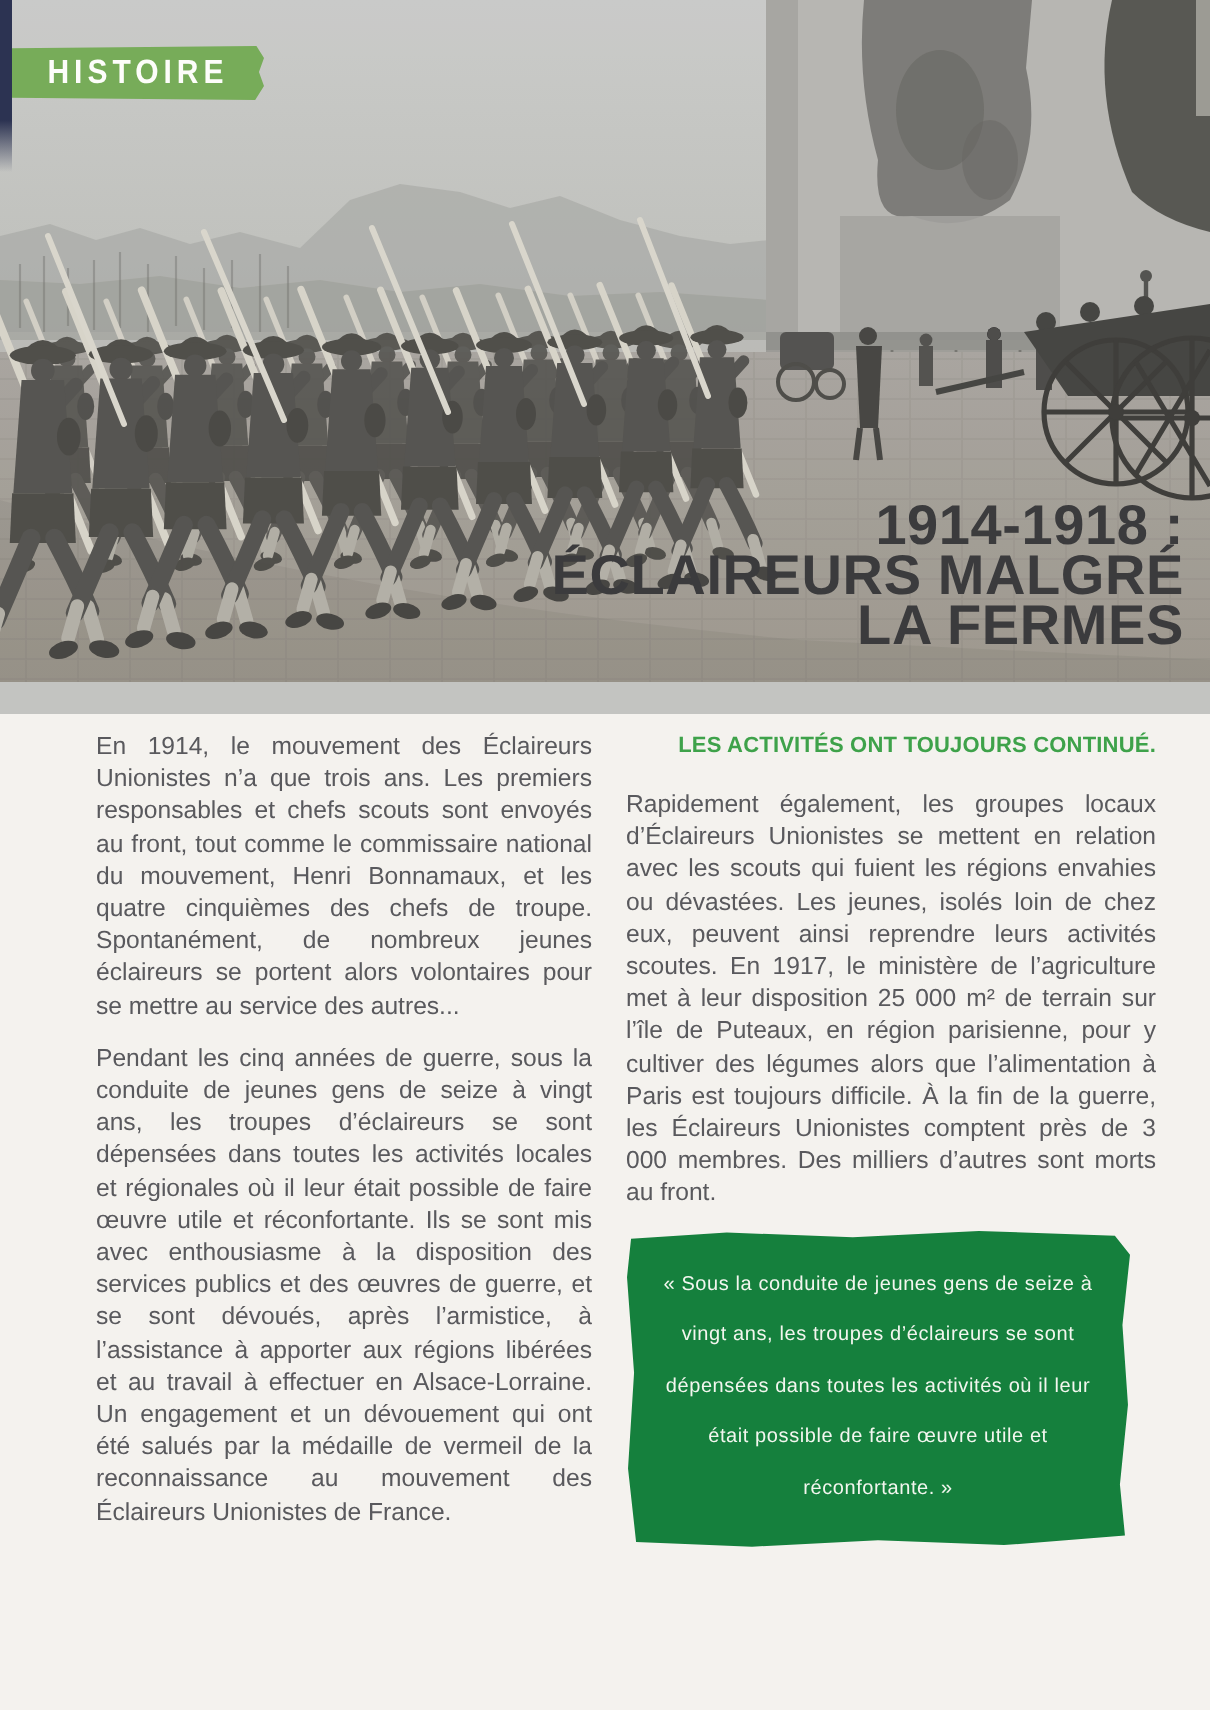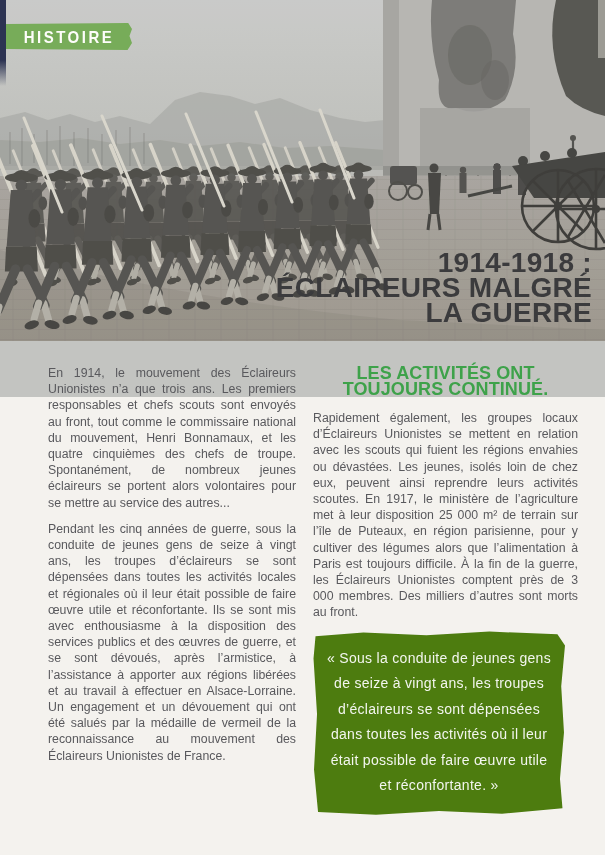--- a/index.html
+++ b/index.html
@@ -1,40 +1,40 @@
 <!DOCTYPE html>
 <html lang="fr"><head>
 <meta charset="utf-8">
 <style>
   html,body{margin:0;padding:0;background:#e9e7e2;}
   .page{position:relative;width:605px;height:855px;background:#f4f2ee;overflow:hidden;
         font-family:"Liberation Sans", sans-serif;}
   
-  .photo{position:absolute;left:0;top:0;width:605px;height:397px;background:#c3c4c1;}
+  .photo{position:absolute;left:0;top:0;width:605px;height:357px;background:#c3c4c1;}
   .photo svg{display:block;width:605px;height:341px;}
   .left-strip{position:absolute;left:0;top:0;width:6px;height:86px;
         background:linear-gradient(#2c3352 70%, rgba(44,51,82,0));}
   .histoire-band{position:absolute;left:6px;top:23px;width:126px;height:27px;
         background:#77ac59;display:flex;align-items:center;justify-content:center;
         clip-path:polygon(0 4%,97% 0,100% 22%,98% 48%,100% 74%,96.5% 100%,0 96%);}
   .histoire-band span{color:#fdfdfa;font-size:15px;font-weight:bold;letter-spacing:2.5px;
         transform:scaleY(1.12);}
   .photo-title{position:absolute;right:13px;top:250px;text-align:right;
         color:#3b3b3d;font-weight:bold;font-size:28px;line-height:25px;letter-spacing:.3px;}
   
   .col{position:absolute;color:#59595d;font-size:12.3px;line-height:16.2px;text-align:justify;}
   .col-left{left:48px;top:365px;width:248px;}
   .col-right{left:313px;top:365px;width:265px;}
   .intro{margin:0 0 10px 0;}
-  h3.green{color:#3ea24a;font-size:18px;line-height:16px;margin:0 0 11px 0;
-        letter-spacing:.1px;text-align:center;}
+  h3.green{color:#3ea24a;font-size:11px;line-height:16px;margin:0 0 11px 0;
+        letter-spacing:.1px;text-align:right;}
   .body-par{margin:0;}
   .col-right h3.green{margin-bottom:13px;}
-  .quote-box{margin-top:10px;width:232px;background:#4d7c0f;color:#f3f6ef;
-        padding:15px 10px 17px 10px;text-align:center;font-size:14px;line-height:25.5px;
+  .quote-box{margin-top:10px;width:232px;background:#15803d;color:#f3f6ef;
+        padding:15px 10px 17px 10px;text-align:center;font-size:10px;line-height:25.5px;
         letter-spacing:.3px;
         clip-path:polygon(1% 3%,20% 1%,45% 2.5%,70% .5%,97% 2%,100% 8%,98.5% 30%,99.6% 55%,
                  98% 80%,99% 96%,75% 99%,50% 97.5%,25% 99.5%,2% 98%,.4% 75%,1.6% 45%,.2% 15%);}
   
   .footer{position:absolute;left:27px;top:874px;font-size:12px;color:#4e4e52;}
   .footer b{font-weight:bold;margin-right:3px;}
 </style>
 </head>
 <body>
 
@@ -170,21 +170,21 @@
       <rect x="0" y="0" width="605" height="341" fill="#e8e8e4" opacity=".07"></rect>
     </svg>
 
     <div class="left-strip"></div>
     <div class="histoire-band">
       <span>HISTOIRE</span>
     </div>
     <div class="photo-title">
       <div>1914-1918 :</div>
       <div>ÉCLAIREURS MALGRÉ</div>
-      <div>LA GUERRE</div>
+      <div>LA FERMES</div>
     </div>
   </div>
 
   <div class="col col-left">
     <p class="intro">En 1914, le mouvement des Éclaireurs Unionistes n’a que trois ans. Les premiers responsables et chefs scouts sont envoyés au front, tout comme le commissaire national du mouvement, Henri Bonnamaux, et les quatre cinquièmes des chefs de troupe. Spontanément, de nombreux jeunes éclaireurs se portent alors volontaires pour se mettre au service des autres...</p>
     <p class="body-par">Pendant les cinq années de guerre, sous la conduite de jeunes gens de seize à vingt ans, les troupes d’éclaireurs se sont dépensées dans toutes les activités locales et régionales où il leur était possible de faire œuvre utile et réconfortante. Ils se sont mis avec enthousiasme à la disposition des services publics et des œuvres de guerre, et se sont dévoués, après l’armistice, à l’assistance à apporter aux régions libérées et au travail à effectuer en Alsace-Lorraine. Un engagement et un dévouement qui ont été salués par la médaille de vermeil de la reconnaissance au mouvement des Éclaireurs Unionistes de France.</p>
   </div>
 
   <div class="col col-right">
     <h3 class="green">LES ACTIVITÉS ONT TOUJOURS CONTINUÉ.</h3>

